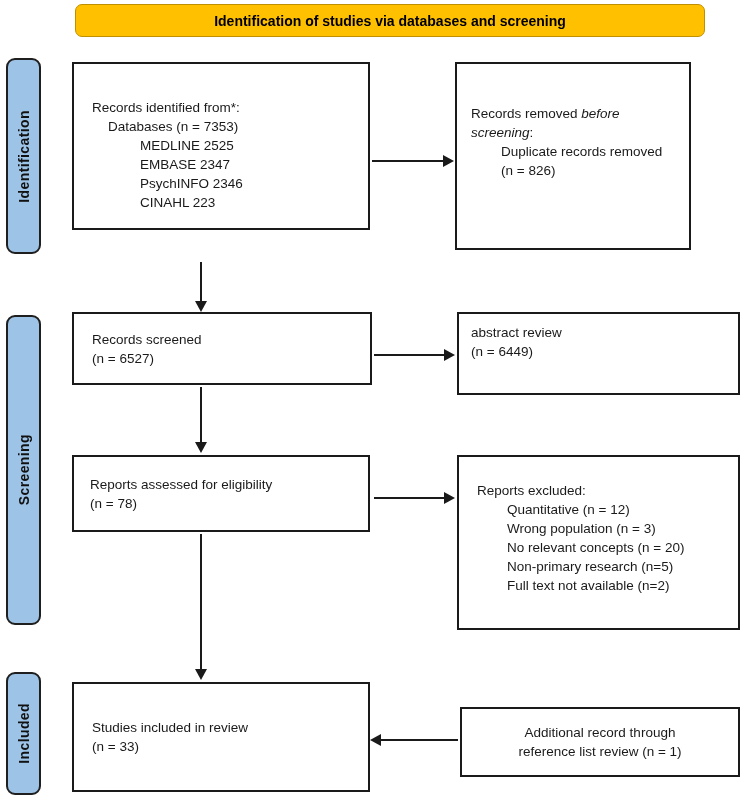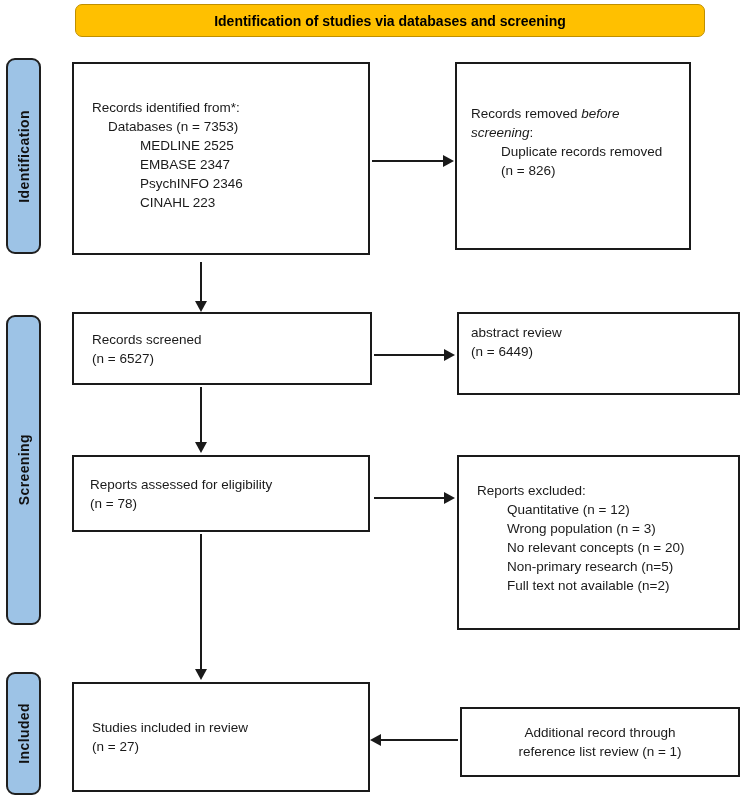--- a/index.html
+++ b/index.html
@@ -53,21 +53,21 @@
     font-size: 13.5px;
     line-height: 19px;
     color: #1a1a1a;
   }
   .box .ln { white-space: nowrap; }
   .ind-sm { padding-left: 16px; }
   .ind-lg { padding-left: 48px; }
   .ind-md { padding-left: 30px; }
   .it { font-style: italic; }
 
-  .box-identified { left: 72px;  top: 62px;  width: 298px; height: 193px; padding: 34px 8px 8px 18px; }
+  .box-identified { left: 72px;  top: 62px;  width: 298px; height: 168px; padding: 34px 8px 8px 18px; }
   .box-removed    { left: 455px; top: 62px;  width: 236px; height: 188px; padding: 40px 8px 8px 14px; }
   .box-screened   { left: 72px;  top: 312px; width: 300px; height: 73px;  display: flex; flex-direction: column; justify-content: center; padding-left: 18px; }
   .box-excl-title { left: 457px; top: 312px; width: 283px; height: 83px;  padding: 9px 8px 8px 12px; }
   .box-assessed   { left: 72px;  top: 455px; width: 298px; height: 77px;  display: flex; flex-direction: column; justify-content: center; padding-left: 16px; }
   .box-excl-rep   { left: 457px; top: 455px; width: 283px; height: 175px; padding: 24px 6px 8px 18px; }
   .box-included   { left: 72px;  top: 682px; width: 298px; height: 110px; display: flex; flex-direction: column; justify-content: center; padding-left: 18px; }
   .box-additional { left: 460px; top: 707px; width: 280px; height: 70px;  display: flex; flex-direction: column; justify-content: center; align-items: center; text-align: center; }
 
   .arrow { position: absolute; background: #1a1a1a; }
   .arrow-down { width: 2px; }
@@ -147,21 +147,21 @@
     <div class="ln">Reports excluded:</div>
     <div class="ln ind-md">Quantitative (n = 12)</div>
     <div class="ln ind-md">Wrong population (n = 3)</div>
     <div class="ln ind-md">No relevant concepts (n = 20)</div>
     <div class="ln ind-md">Non-primary research (n=5)</div>
     <div class="ln ind-md">Full text not available (n=2)</div>
   </div>
 
   <div class="box box-included">
     <div class="ln">Studies included in review</div>
-    <div class="ln">(n = 27)</div>
+    <div class="ln">(n = 33)</div>
   </div>
 
   <div class="box box-additional">
     <div class="ln">Additional record through</div>
     <div class="ln">reference list review (n = 1)</div>
   </div>
 
   <div class="arrow arrow-down  a-v1"></div>
   <div class="arrow arrow-right a-h1"></div>
   <div class="arrow arrow-down  a-v2"></div>

